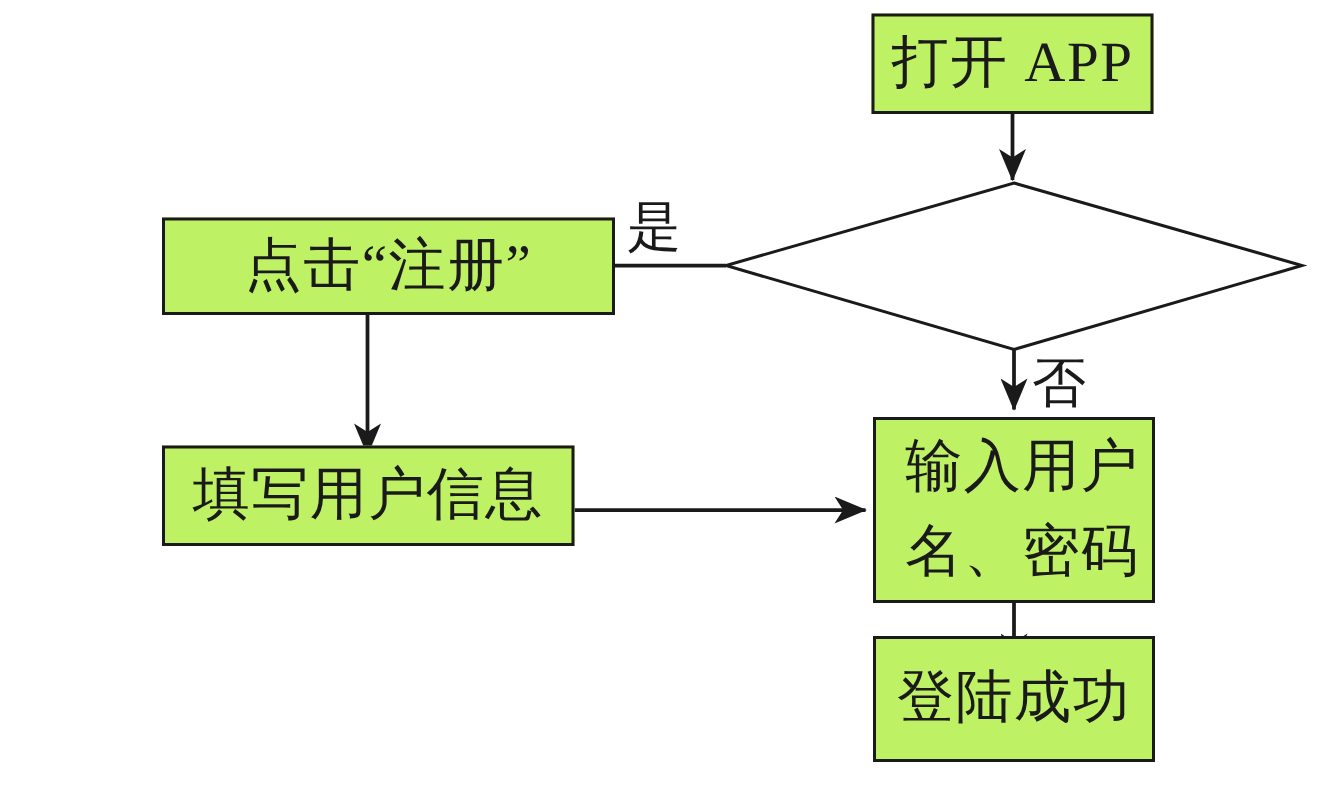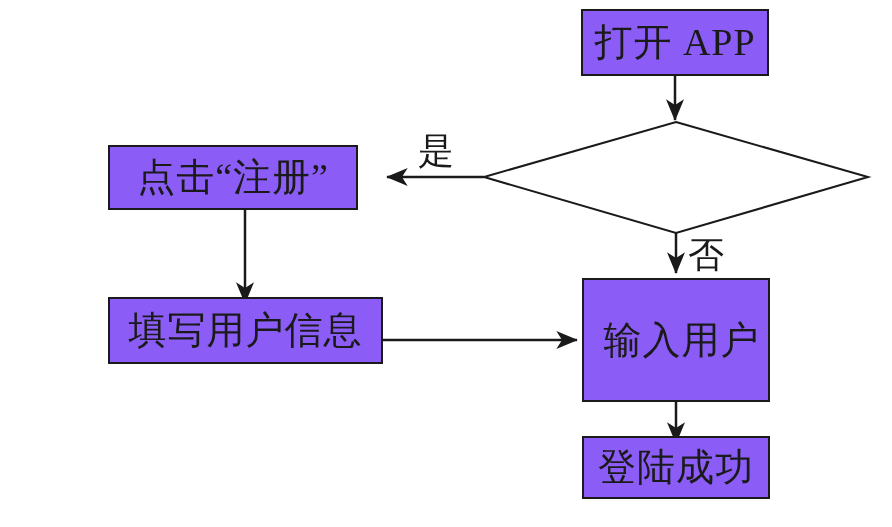--- a/index.html
+++ b/index.html
@@ -42,21 +42,21 @@
     justify-content: center;
     text-align: center;
     box-sizing: border-box;
     font-size: 38px;
     line-height: 1.2;
     letter-spacing: 1px;
     white-space: nowrap;
   }
   .node.rect {
     border: 2px solid #1a1a1a;
-    background: #8b5cf6;
+    background: #bef264;
   }
   .node.diamond-text {
     background: transparent;
   }
   .node .multiline {
     display: block;
     margin-left: 11px;
   }
   .node .multiline span {
     display: block;
@@ -89,35 +89,36 @@
     <path class="edge" d="M383 340 H 577" marker-end="url(#arrowhead)"></path>
     <path class="edge" d="M676 233 V 273" marker-end="url(#arrowhead)"></path>
     <path class="edge" d="M676 402 V 443" marker-end="url(#arrowhead)"></path>
   </svg>
 
   <div class="node rect" style="left:581px; top:9px; width:188px; height:67px;">
     <span>打开 APP</span>
   </div>
 
 
-  <div class="node rect" style="left:108px; top:145px; width:250px; height:65px;">
+  <div class="node rect" style="left:108px; top:145px; width:302px; height:65px;">
     <span>点击“注册”</span>
   </div>
 
   <div class="node rect" style="left:108px; top:297px; width:275px; height:67px;">
     <span>填写用户信息</span>
   </div>
 
   <div class="node rect" style="left:582px; top:278px; width:188px; height:124px;">
     <span class="multiline">
       <span>输入用户</span>
+      <span>名、密码</span>
     </span>
   </div>
 
-  <div class="node rect" style="left:582px; top:436px; width:188px; height:63px;">
+  <div class="node rect" style="left:582px; top:424px; width:188px; height:84px;">
     <span>登陆成功</span>
   </div>
 
   <span class="edge-label" style="left:418px; top:133px;">是</span>
 
   <span class="edge-label" style="left:688px; top:237px;">否</span>
 
 </div>
 
 </body></html>

